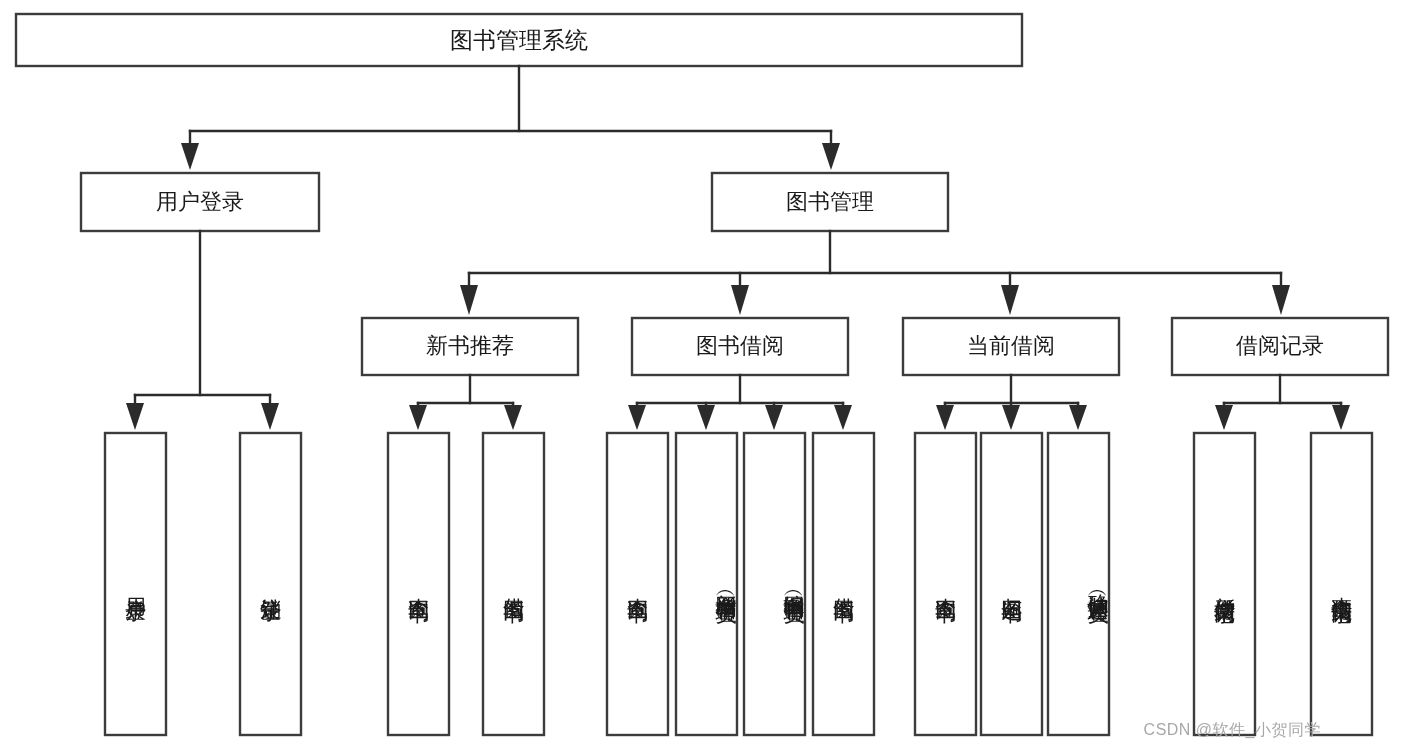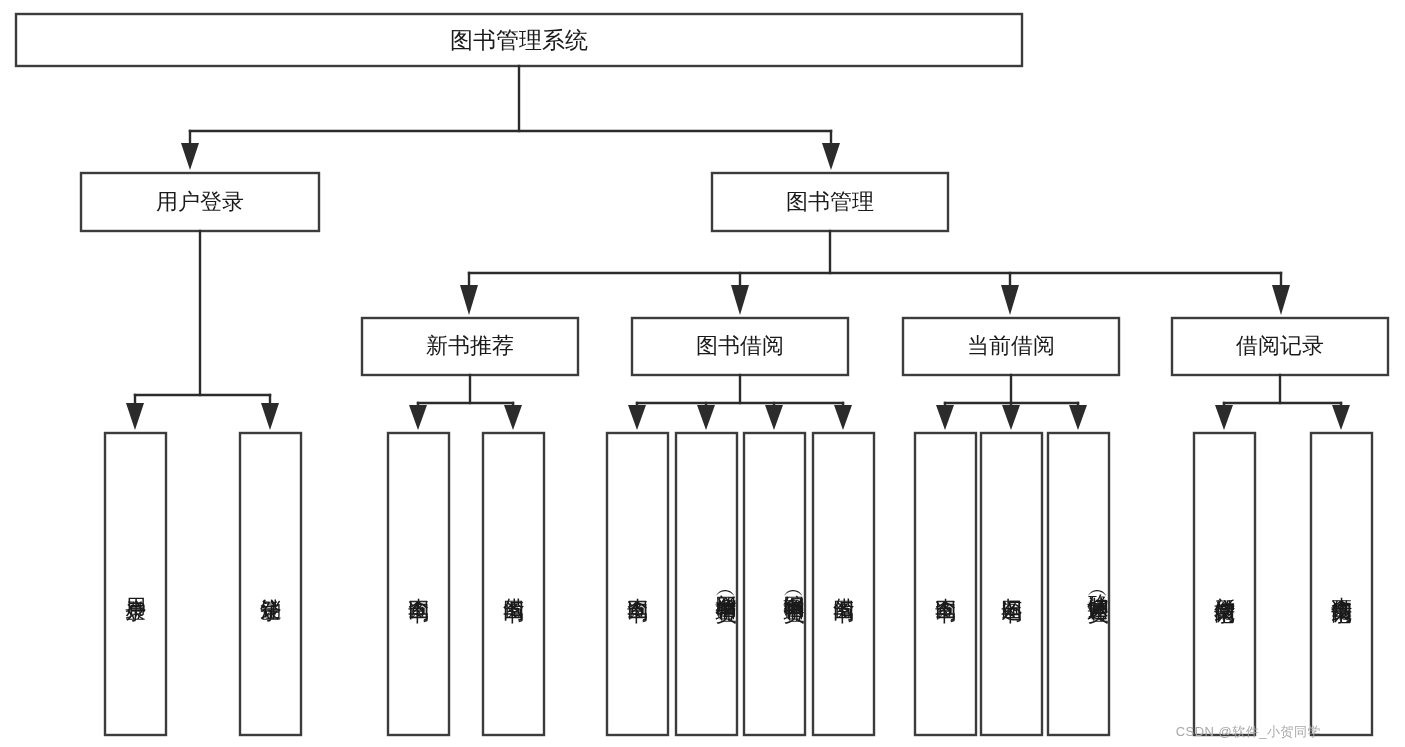--- a/index.html
+++ b/index.html
@@ -68,21 +68,21 @@
     letter-spacing: 1.5px;
     color: #1a1a1a;
     white-space: nowrap;
     pointer-events: none;
   }
   .watermark {
     position: absolute;
     right: 8px;
     bottom: 6px;
     font-family: "Liberation Sans", "DejaVu Sans", sans-serif;
-    font-size: 13px;
+    font-size: 16px;
     color: #a8a8a8;
     letter-spacing: 0.5px;
     white-space: nowrap;
   }
 </style>
 </head>
 <body>
 
 <div id="diagram-root">
 

